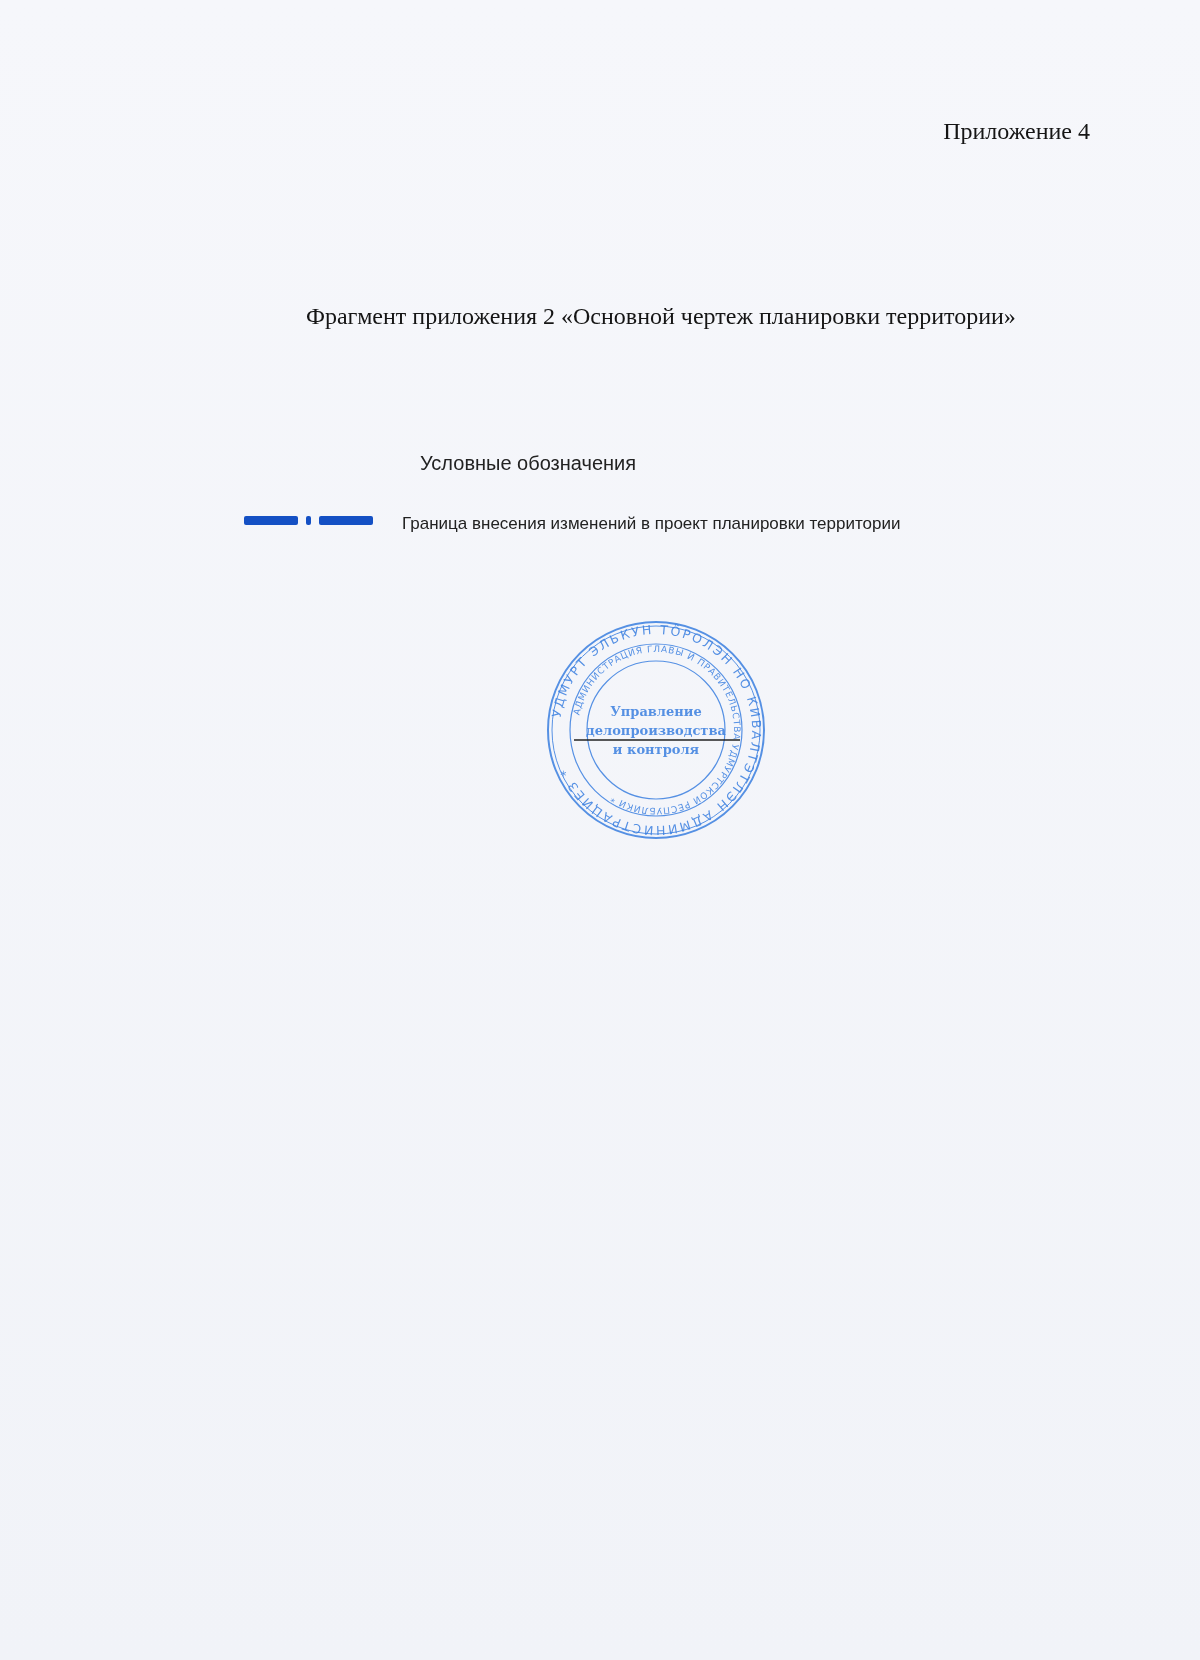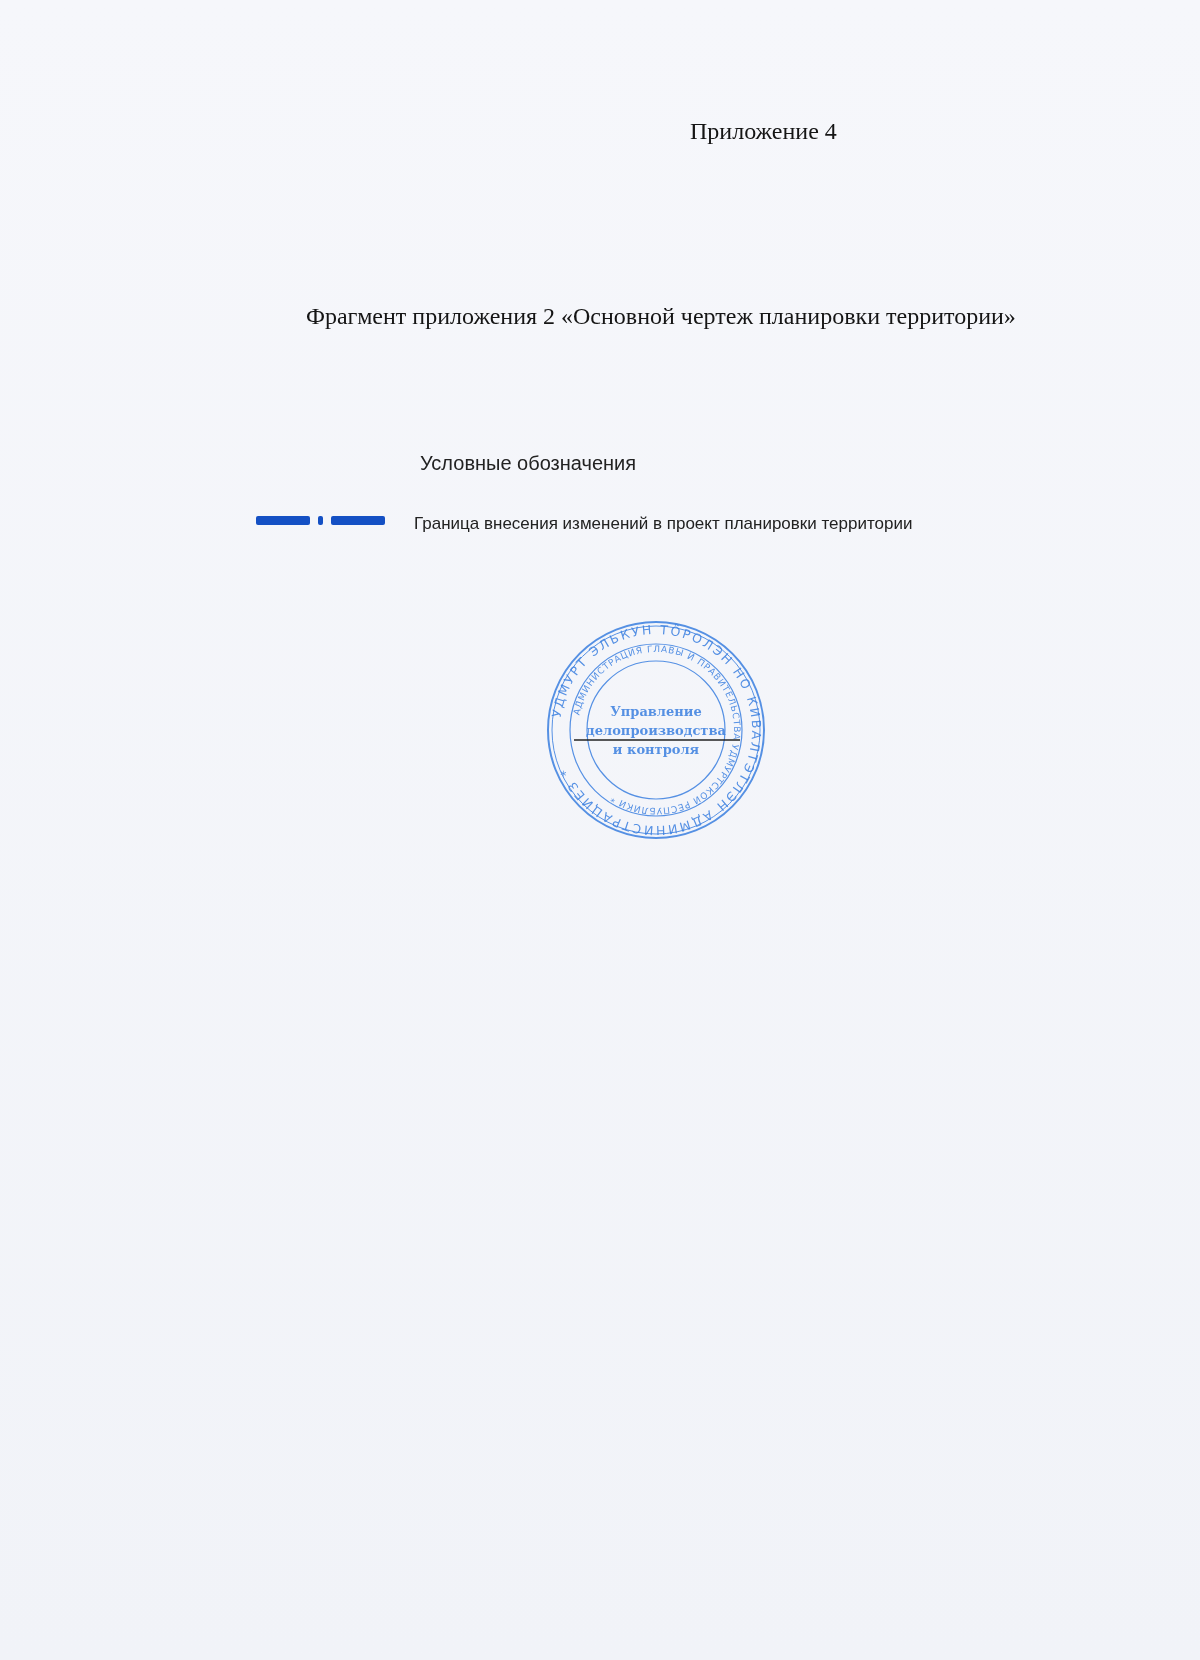--- a/index.html
+++ b/index.html
@@ -5,32 +5,32 @@
   html, body { margin:0; padding:0; }
   body {
     width:1200px; height:1660px; position:relative; overflow:hidden;
     background:#f4f6fa;
     font-family:"DejaVu Serif", serif;
     color:#111;
   }
   .page { position:absolute; inset:0; background:linear-gradient(180deg,#f6f7fb 0%,#f1f3f8 100%); }
   .header-block {
     position:absolute; left:690px; top:116px; width:400px;
-    text-align:left; font-family:"Liberation Serif", serif; font-size:24px; line-height:30px; color:#151515;
+    text-align:right; font-family:"Liberation Serif", serif; font-size:24px; line-height:30px; color:#151515;
   }
   .header-block div { white-space:nowrap; }
   .doc-title {
     position:absolute; left:262px; top:303px;
     font-family:Liberation Serif, serif; font-size:24px; color:#151515; white-space:nowrap;margin-left:44px;
   }
   .legend-title {
     position:absolute; left:420px; top:452px;
     font-family:"Liberation Sans", sans-serif; font-size:20px; color:#222;
   }
-  .legend-row { position:absolute; left:256px; top:513px; width:700px; height:60px;text-decoration:underline; }
+  .legend-row { position:absolute; left:244px; top:513px; width:700px; height:60px;text-decoration:underline; }
   .legend-symbol { position:absolute; left:0; top:3px; width:130px; height:9px; }
   .dash { position:absolute; top:0; height:9px; background:#1450c4; border-radius:2px; }
   .legend-label {
     position:absolute; left:158px; top:0; width:500px;
     font-family:"Liberation Sans", sans-serif; font-size:17px; line-height:22px; color:#222;
   }
   .stamp { position:absolute; left:544px; top:618px; width:224px; height:224px; }
 </style>
 </head>
 <body>

